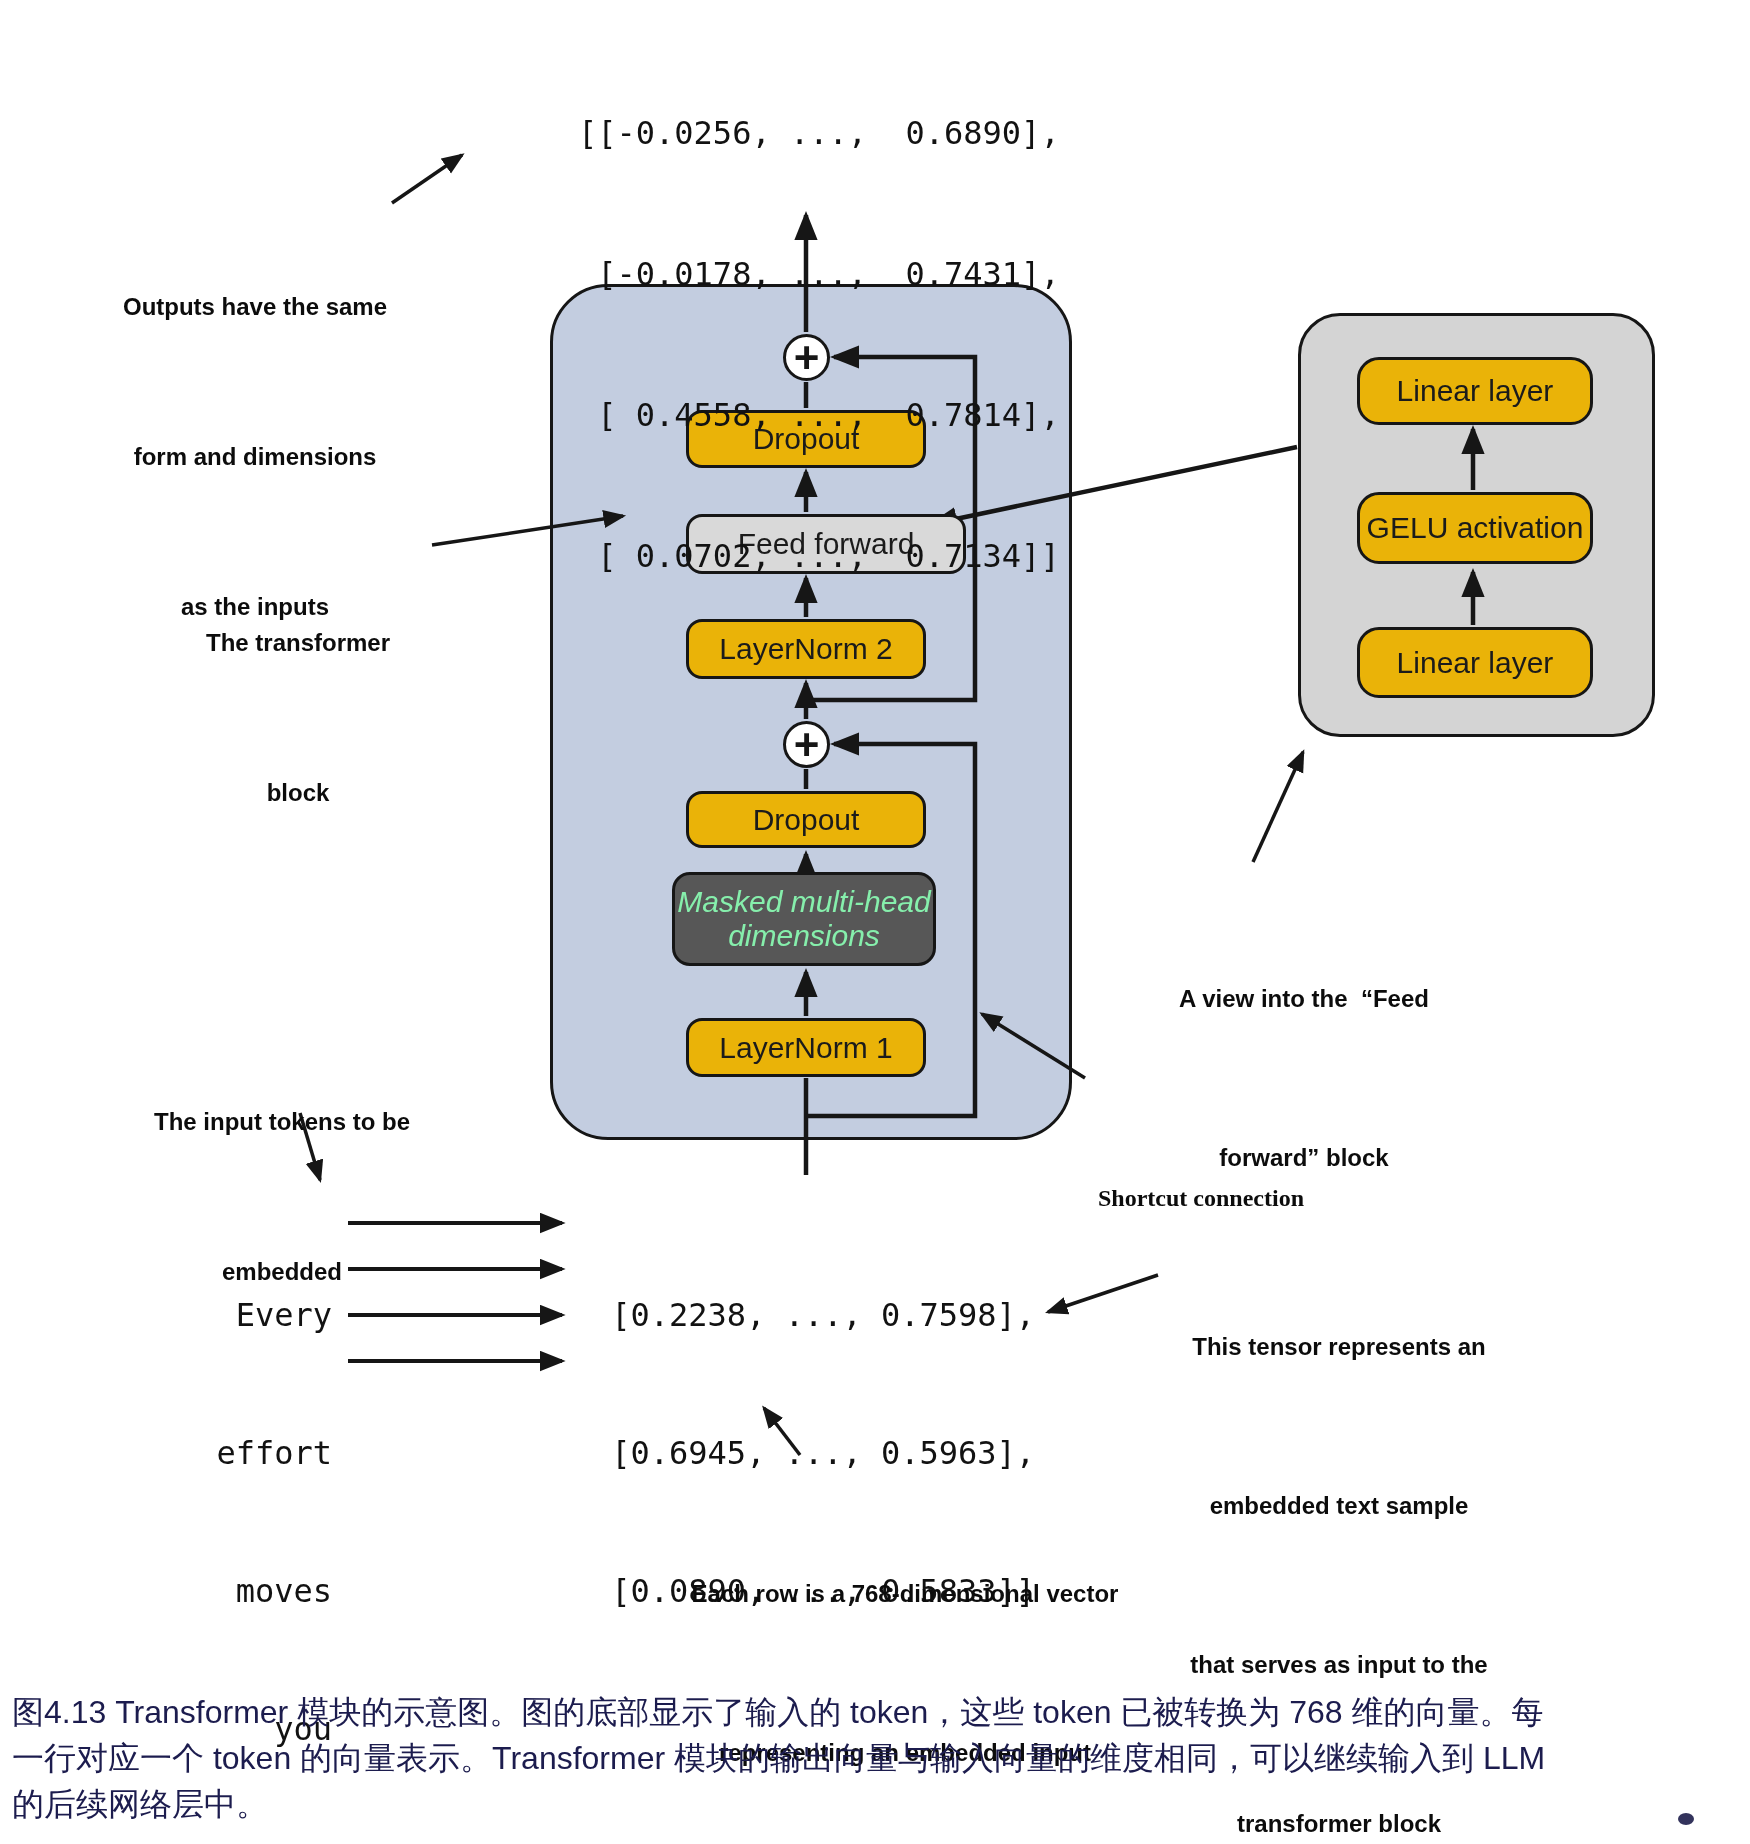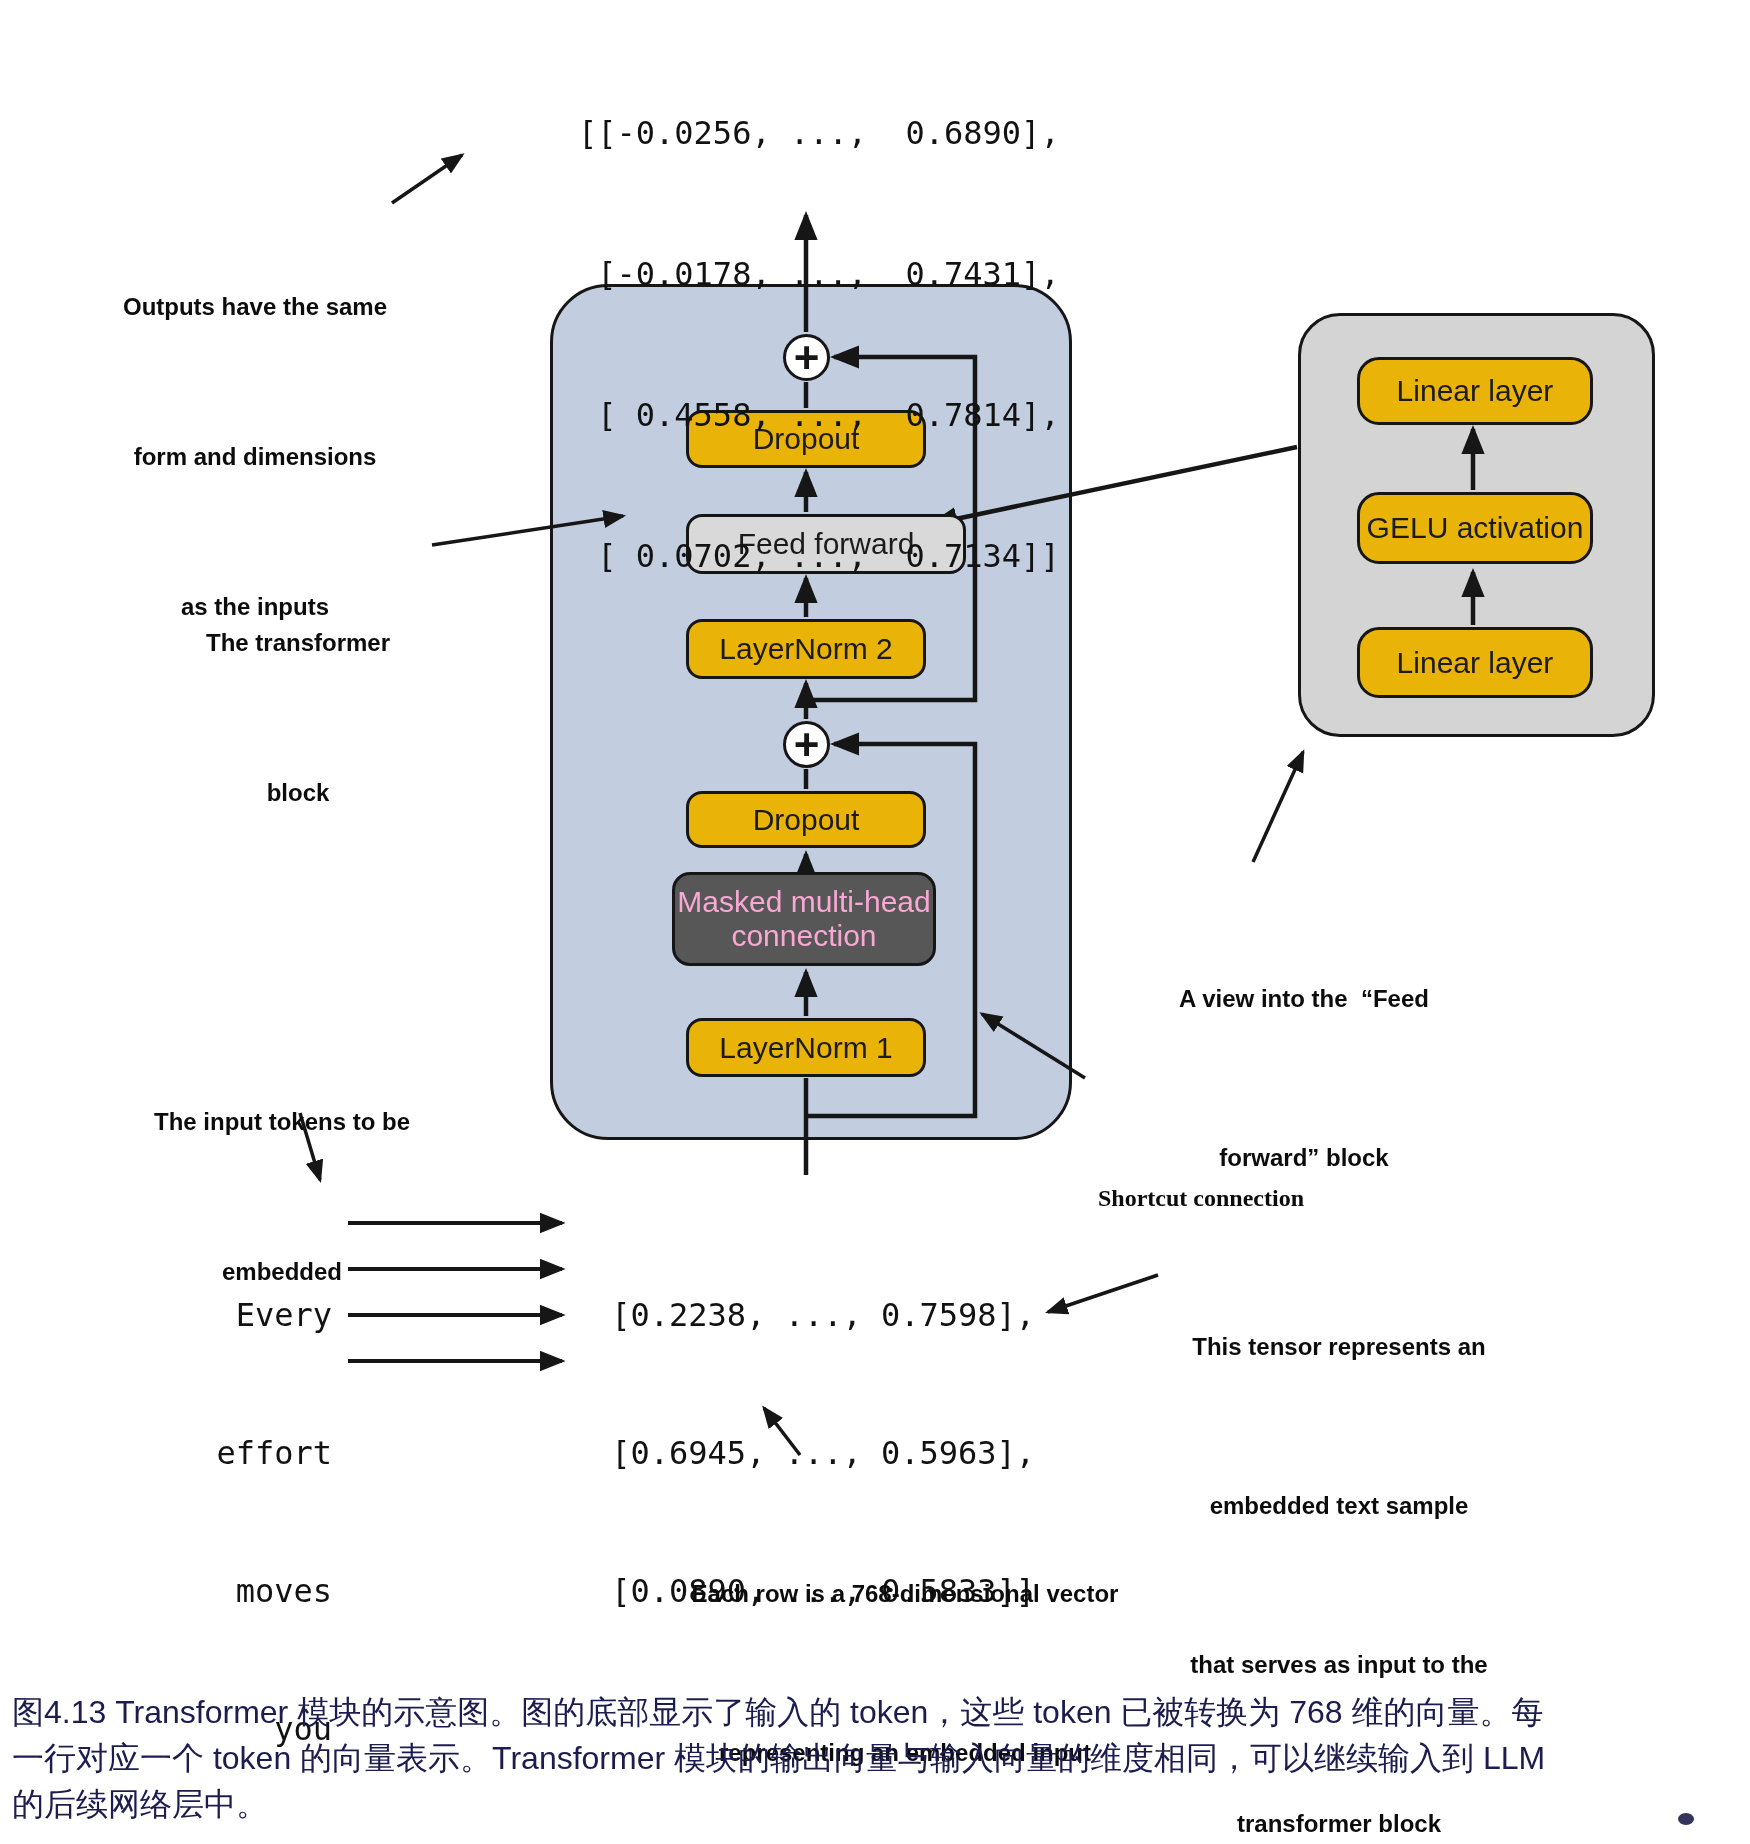--- a/index.html
+++ b/index.html
@@ -18,21 +18,21 @@
   .ffview{
     position:absolute;left:1298px;top:313px;width:357px;height:424px;
     background:#d4d4d4;border:3.5px solid #161616;border-radius:42px;box-sizing:border-box;
   }
   .node{
     position:absolute;background:#eab308;border:3px solid #161616;border-radius:16px;
     box-sizing:border-box;display:flex;align-items:center;justify-content:center;
     font-size:30px;color:#1b1b1b;text-align:center;line-height:34px;
   }
   .node.gray{background:#d9d9d9;}
-  .node.dark{background:#575757;color:#f9a8d4;border-radius:18px;}
+  .node.dark{background:#575757;color:#86efac;border-radius:18px;font-style:italic;}
   .node.big{border-radius:22px;}
   .plus-circle{
     position:absolute;width:47px;height:47px;box-sizing:border-box;background:#ffffff;
     border:3.5px solid #161616;border-radius:50%;
     display:flex;align-items:center;justify-content:center;
     font-size:44px;font-weight:bold;color:#161616;line-height:40px;
   }
   
   .mono{font-family:"DejaVu Sans Mono",monospace;font-size:32px;color:#121212;white-space:pre;line-height:47px;}
   .mono.in{line-height:46px;}
@@ -100,21 +100,21 @@
     <span>Feed forward</span>
   </div>
   <div class="node" style="left:686px;top:619px;width:240px;height:60px;">
     <span>LayerNorm 2</span>
   </div>
   <div class="node" style="left:686px;top:791px;width:240px;height:57px;">
     <span>Dropout</span>
   </div>
   <div class="node dark" style="left:672px;top:872px;width:264px;height:94px;flex-direction:column;">
     <span>Masked multi-head</span>
-    <span>connection</span>
+    <span>dimensions</span>
   </div>
   <div class="node" style="left:686px;top:1018px;width:240px;height:59px;">
     <span>LayerNorm 1</span>
   </div>
 
   <div class="plus-circle" style="left:783px;top:334px;">
     <span>+</span>
   </div>
   <div class="plus-circle" style="left:783px;top:721px;">
     <span>+</span>

